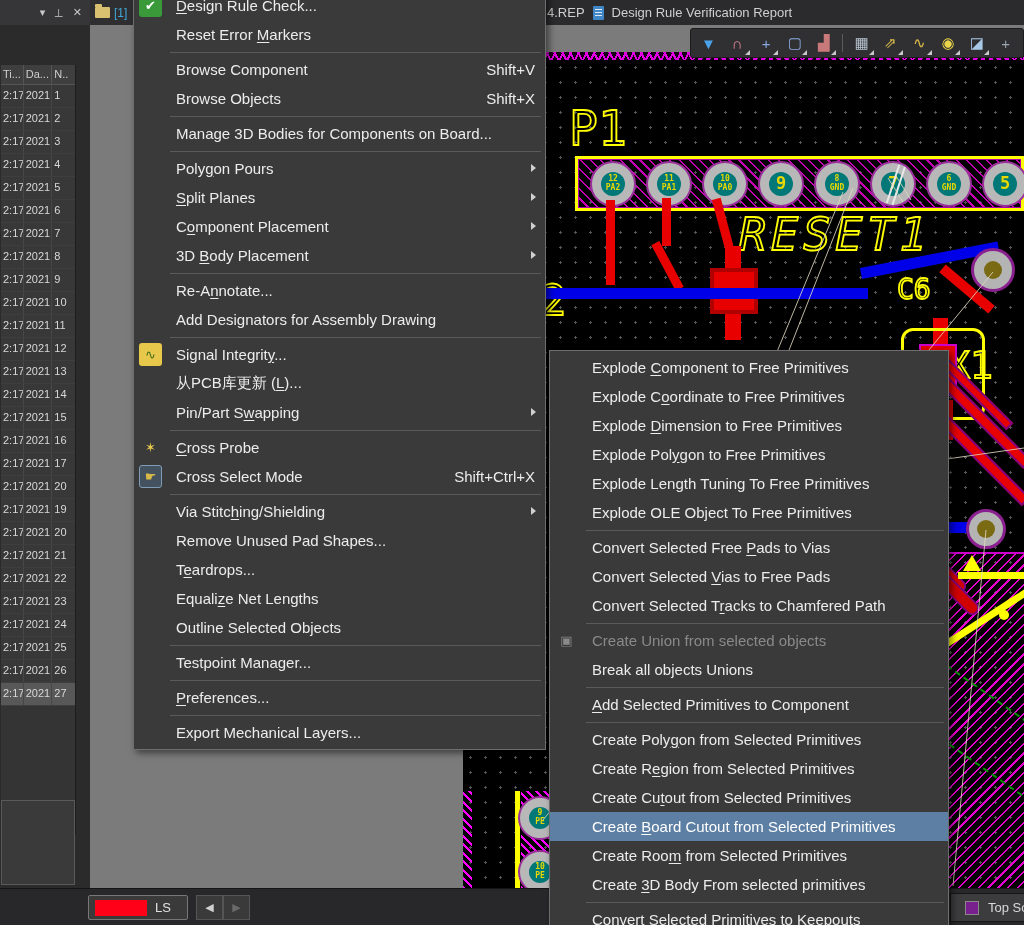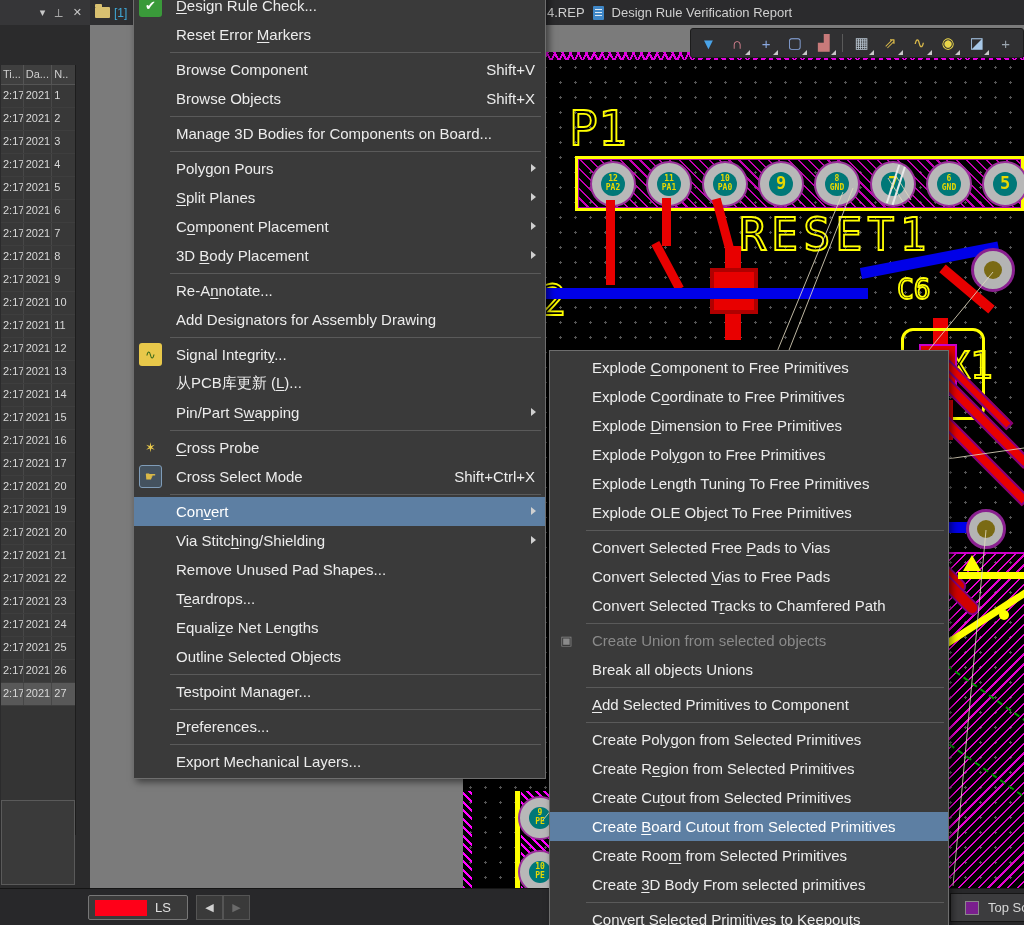--- a/index.html
+++ b/index.html
@@ -37,21 +37,21 @@
   .tbi .dd{position:absolute;right:1px;bottom:1px;width:0;height:0;border-left:5px solid transparent;border-bottom:5px solid #c8c8c8;}
   .tbi.tdiv{width:7px;height:26px;}
   .tbi.tdiv::before{content:"";width:1px;height:18px;background:#5a5a5a;}
   #zigzag{position:absolute;left:373px;top:27px;width:561px;height:8px;background-color:#140014;
     background-image:repeating-linear-gradient(63deg,#e400e4 0 2px,transparent 2px 7px),repeating-linear-gradient(-63deg,#e400e4 0 2px,transparent 2px 7px);}
   #board{position:absolute;left:373px;top:35px;width:561px;height:828px;background-color:#000;
     background-image:radial-gradient(circle,#565656 1px,transparent 1.4px);background-size:15px 15px;overflow:hidden;}
 
   .silk{position:absolute;color:transparent;-webkit-text-stroke:1.8px #ffff00;font-family:"DejaVu Sans Mono",monospace;line-height:1;}
   #silk-p1{left:106px;top:44px;font-size:48px;}
-  #silk-reset{left:276px;top:152px;font-size:45px;letter-spacing:5px;}
+  #silk-reset{left:276px;top:152px;font-size:45px;letter-spacing:5px;font-style:italic;}
   #silk-c6{left:434px;top:216px;font-size:28px;}
   #silk-x1{left:484px;top:286px;font-size:38px;}
   #silk-2{left:78px;top:220px;font-size:42px;}
 
   #connector{position:absolute;left:112px;top:96px;width:449px;height:55px;border:3px solid #ffff00;
     background-image:repeating-linear-gradient(45deg,rgba(232,0,210,.85) 0 1.5px,transparent 1.5px 7px);
     box-shadow:inset 0 0 0 1px #b000b0;display:flex;align-items:center;padding-left:12px;gap:10px;}
   .pad{position:relative;flex:0 0 46px;width:46px;height:46px;border-radius:50%;background:#b8b8b8;border:2px solid #9a309a;display:flex;align-items:center;justify-content:center;}
   .pad::before{content:"";position:absolute;inset:9px;border-radius:50%;background:#007878;}
   .plbl{position:relative;display:flex;flex-direction:column;align-items:center;z-index:1;}
@@ -646,26 +646,20 @@
       <div class="mi">
         <span class="mic" style="background: rgb(68, 82, 95); border-color: rgb(127, 156, 184);">
           <span style="color: rgb(216, 184, 72);">☛</span>
         </span>
         <span class="mil">Cross Select Mode</span>
         <span class="mis">Shift+Ctrl+X</span>
 
       </div>
       <div class="msep"></div>
 
-      <div class="mi sel">
-
-        <span class="mil">Con<u>v</u>ert</span>
-
-        <span class="mia"></span>
-      </div>
 
       <div class="mi">
 
         <span class="mil">Via Stitc<u>h</u>ing/Shielding</span>
 
         <span class="mia"></span>
       </div>
 
       <div class="mi">
 

